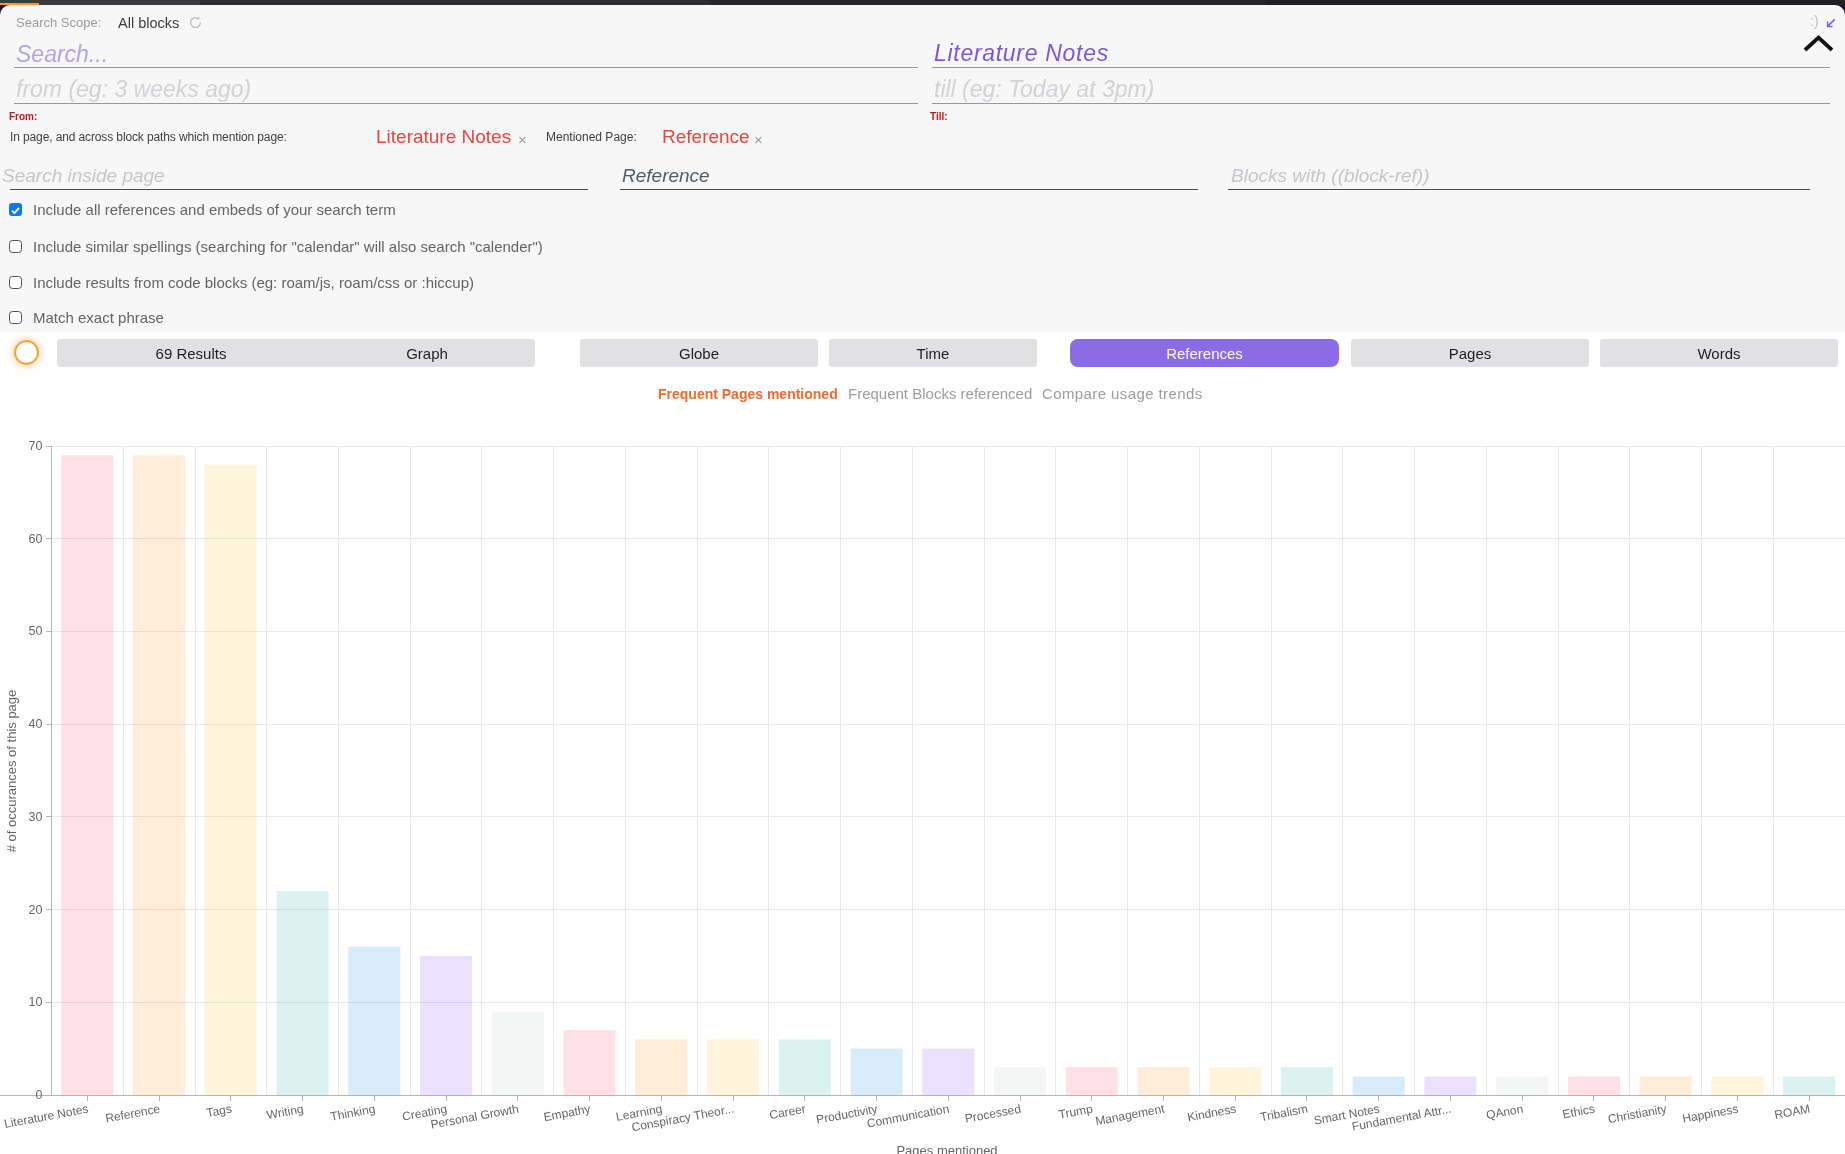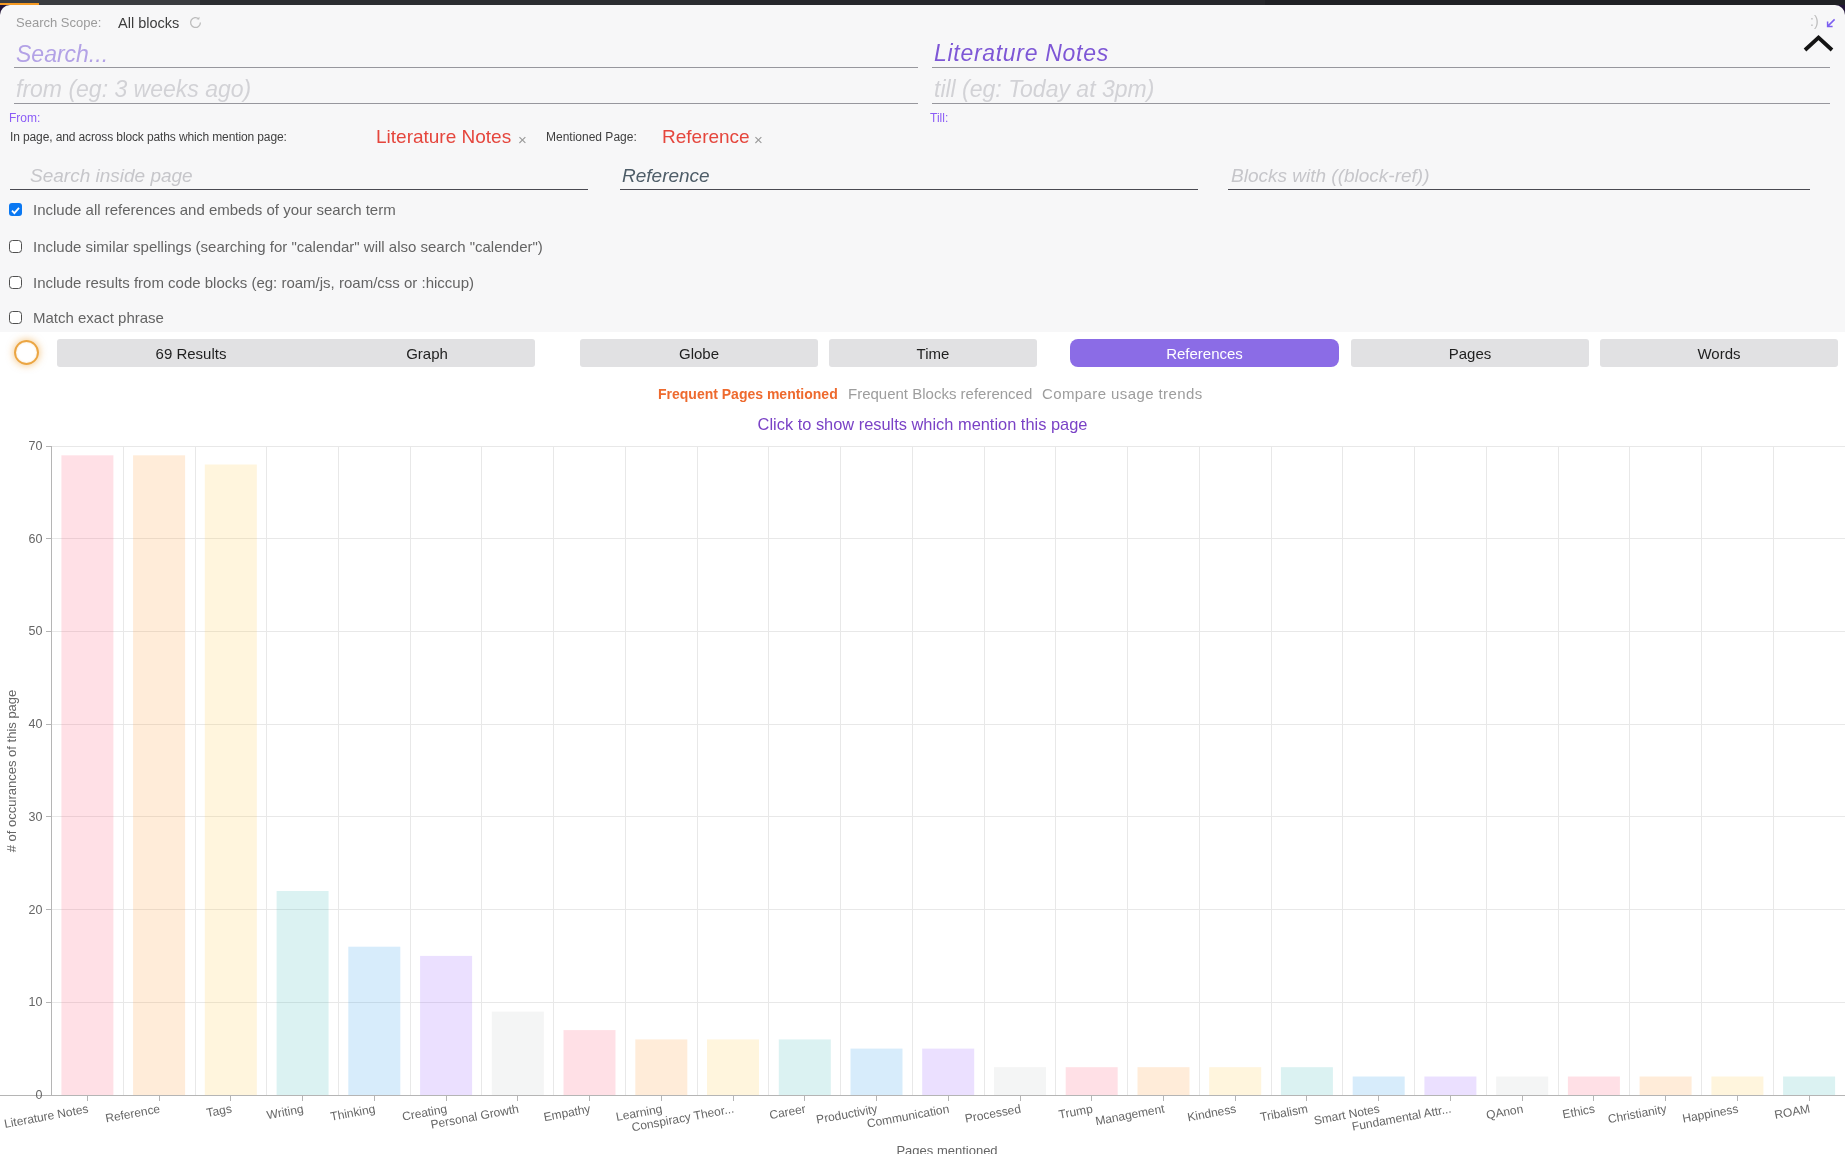--- a/index.html
+++ b/index.html
@@ -6,21 +6,21 @@
   body{width:1845px;height:1154px;font-family:"Liberation Sans",sans-serif;background:#fff;overflow:hidden}
   .stage{position:relative;width:1845px;height:1154px;overflow:hidden}
   .abs{position:absolute}
   .topbar{position:absolute;top:0;left:0;width:1845px;height:5px;background:#2b2d31}
   .purpleback{position:absolute;top:5px;left:0;width:1845px;height:24px;background:#221438}
   .panel{position:absolute;top:5px;left:0;width:1845px;height:1149px;background:#f7f7f8;border-radius:10px 10px 0 0}
   .whitezone{position:absolute;top:332px;left:0;width:1845px;height:822px;background:#fff}
   .uline{position:absolute;height:0;border-bottom:1px solid #97979d}
   .uline2{position:absolute;height:0;border-bottom:1.5px solid #4a4a52}
   .ph{position:absolute;font-style:italic;font-size:23px;line-height:1;color:#d2d2d6;white-space:pre}
-  .bold13{position:absolute;font-size:12px;font-weight:normal;color:#8b5cf6}
+  .bold13{position:absolute;font-size:10px;font-weight:bold;color:#b91c1c}
   .mlabel{position:absolute;font-size:12px;font-weight:normal;color:#3f3f3f}
   .red{position:absolute;font-size:19px;color:#e5463d}
   .xx{position:absolute;font-size:15px;color:#9a9a9a}
   .cbrow .box{position:absolute;left:9px;width:13px;height:13px;background:#fff;border:1.6px solid #505050;border-radius:3.5px;box-sizing:border-box}
   .cbrow .lab{position:absolute;left:33px;font-size:15px;color:#646464}
   .btn{position:absolute;top:339px;height:28px;background:#e1e1e3;border-radius:3px;font-size:15px;color:#1f1f1f;text-align:center;line-height:29px}
   .btn.purple{background:#8b6ce6;color:#fff;border-radius:8px}
   .tab{position:absolute;top:385px;font-size:15px;color:#9d9d9d}
 </style>
 </head>
@@ -67,21 +67,21 @@
   <div class="mlabel" style="left:10px;top:130px;letter-spacing:-0.12px">In page, and across block paths which mention page:</div>
   <div class="red" style="left:376px;top:126px">Literature Notes</div>
   <div class="xx" style="left:518px;top:131px">×</div>
   <div class="mlabel" style="left:546px;top:130px">Mentioned Page:</div>
   <div class="red" style="left:662px;top:126px">Reference</div>
   <div class="xx" style="left:754px;top:131px">×</div>
 
   <div class="uline2" style="left:10px;top:188.5px;width:578px"></div>
   <div class="uline2" style="left:620px;top:188.5px;width:578px"></div>
   <div class="uline2" style="left:1228px;top:188.5px;width:582px"></div>
-  <div class="ph" style="left:30px;top:166px;font-size:19px;color:#c6c6ca">Search inside page</div>
+  <div class="ph" style="left:2px;top:166px;font-size:19px;color:#c6c6ca">Search inside page</div>
   <div class="ph" style="left:622px;top:166px;font-size:19px;color:#4e5d68">Reference</div>
   <div class="ph" style="left:1231px;top:166px;font-size:19px;color:#c6c6ca">Blocks with ((block-ref))</div>
 
   <div class="cbrow">
     <div class="abs" style="left:9px;top:203px;width:13px;height:13px;background:#0a78f2;border-radius:3px">
       <svg width="13" height="13" viewBox="0 0 13 13">
           <path d="M3 6.7 L5.4 9.1 L10 3.9" fill="none" stroke="#fff" stroke-width="1.8"></path>
         </svg>
     </div>
     <div class="lab" style="top:201px">Include all references and embeds of your search term</div>
@@ -105,21 +105,20 @@
 <div class="btn" style="left:580px;width:238px">Globe</div>
 <div class="btn" style="left:829px;width:208px">Time</div>
 <div class="btn purple" style="left:1070px;width:269px">References</div>
 <div class="btn" style="left:1351px;width:238px">Pages</div>
 <div class="btn" style="left:1600px;width:238px">Words</div>
 
   <div class="tab" style="left:658px;color:#ee6a2e;font-weight:600;font-size:14px;top:385.5px">Frequent Pages mentioned</div>
   <div class="tab" style="left:848px">Frequent Blocks referenced</div>
   <div class="tab" style="left:1042px;letter-spacing:0.4px">Compare usage trends</div>
 
-  <div class="abs" style="left:0;top:415px;width:1845px;text-align:center;font-size:16.4px;color:#7a42c6">Click to show results which mention this page</div>
 
   <svg width="1845" height="717" viewBox="0 0 1845 717" style="position:absolute;left:0;top:437px">
 <line x1="51.5" y1="565.3" x2="1845" y2="565.3" stroke="#e8e8e8" stroke-width="1" shape-rendering="crispEdges"></line>
 <line x1="51.5" y1="472.6" x2="1845" y2="472.6" stroke="#e8e8e8" stroke-width="1" shape-rendering="crispEdges"></line>
 <line x1="51.5" y1="379.9" x2="1845" y2="379.9" stroke="#e8e8e8" stroke-width="1" shape-rendering="crispEdges"></line>
 <line x1="51.5" y1="287.1" x2="1845" y2="287.1" stroke="#e8e8e8" stroke-width="1" shape-rendering="crispEdges"></line>
 <line x1="51.5" y1="194.4" x2="1845" y2="194.4" stroke="#e8e8e8" stroke-width="1" shape-rendering="crispEdges"></line>
 <line x1="51.5" y1="101.7" x2="1845" y2="101.7" stroke="#e8e8e8" stroke-width="1" shape-rendering="crispEdges"></line>
 <line x1="51.5" y1="9.0" x2="1845" y2="9.0" stroke="#e8e8e8" stroke-width="1" shape-rendering="crispEdges"></line>
 <line x1="123.2" y1="9.0" x2="123.2" y2="658.0" stroke="#e8e8e8" stroke-width="1" shape-rendering="crispEdges"></line>

